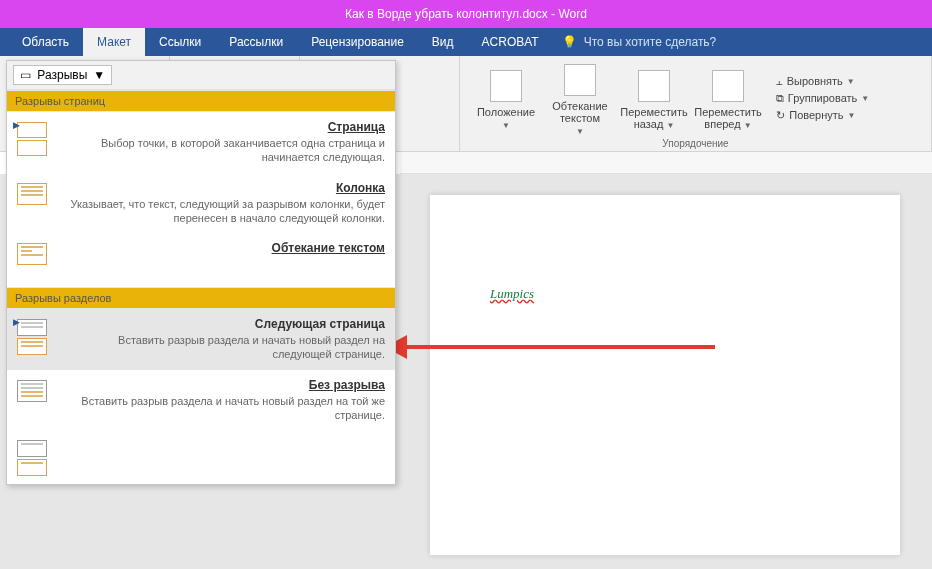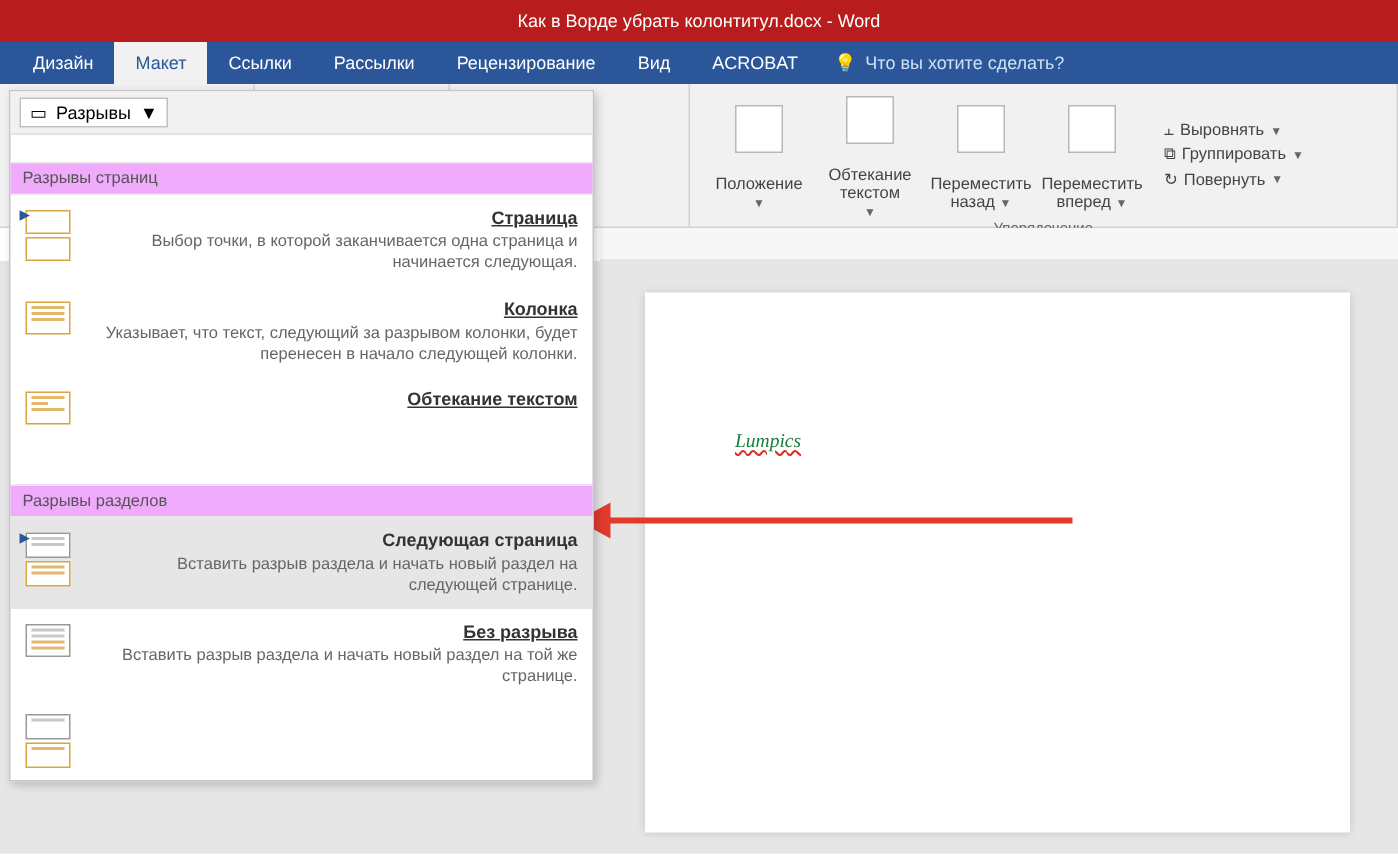--- a/index.html
+++ b/index.html
@@ -1,50 +1,50 @@
 <!DOCTYPE html>
 <html><head>
 <meta charset="utf-8">
 <style>
 * { margin: 0; padding: 0; box-sizing: border-box; font-family: "Segoe UI", Tahoma, sans-serif; }
 body { background: #fff; width: 932px; height: 569px; overflow: hidden; position: relative; }
 
-.titlebar { background: #b91c1c; height: 28px; display: flex; align-items: center; justify-content: center; color: #fff; font-size: 12px; }
+.titlebar { background: #d946ef; height: 28px; display: flex; align-items: center; justify-content: center; color: #fff; font-size: 12px; }
 .tabs { background: #2b579a; height: 28px; display: flex; align-items: stretch; padding-left: 8px; }
 .tab { padding: 0 14px; display: flex; align-items: center; color: #fff; font-size: 12px; cursor: pointer; }
 .tab.active { background: #f1f1f1; color: #2b579a; }
 .tell-me { display: flex; align-items: center; color: #cfe0f4; font-size: 12px; margin-left: 10px; }
 .tell-me .bulb { font-size: 12px; margin-right: 6px; }
 
 .ribbon { background: #f1f1f1; border-bottom: 1px solid #d4d4d4; height: 96px; display: flex; position: relative; }
 .rib-group { border-right: 1px solid #d4d4d4; padding: 4px 10px 2px 10px; display: flex; flex-direction: column; justify-content: space-between; }
 .rib-row { display: flex; gap: 8px; align-items: center; }
 .small-btn { display: flex; align-items: center; font-size: 11px; color: #444; gap: 4px; cursor: pointer; padding: 2px 4px; }
 .small-btn .tri { font-size: 8px; color: #666; }
 .group-label { text-align: center; font-size: 10px; color: #666; }
 
 .spin { display: flex; align-items: center; border: 1px solid #c0c0c0; background: #fff; height: 20px; font-size: 11px; }
 .spin-val { padding: 0 6px; min-width: 40px; text-align: right; }
 .spin-btns { display: flex; flex-direction: column; border-left: 1px solid #c0c0c0; }
 .spin-btns div { width: 14px; height: 9px; display: flex; align-items: center; justify-content: center; font-size: 6px; color: #555; cursor: pointer; }
 
-.big-btn { display: flex; flex-direction: column; align-items: center; width: 72px; font-size: 11px; color: #444; text-align: center; gap: 15px; cursor: pointer; padding-top: 4px; }
+.big-btn { display: flex; flex-direction: column; align-items: center; width: 72px; font-size: 11px; color: #444; text-align: center; gap: 4px; cursor: pointer; padding-top: 4px; }
 .big-btn .ico { width: 32px; height: 32px; border: 1px solid #b8b8b8; background: #fff; }
 .big-btn.sel .ico { width: 36px; height: 36px; border: 1px solid #f2a33a; background: #fff9ee; }
 .big-btn .lbl { line-height: 1.1; }
 .big-btn .tri { font-size: 8px; color: #666; }
 
 .right-col { padding: 4px 8px; display: flex; flex-direction: column; gap: 2px; font-size: 11px; color: #444; }
 .right-item { display: flex; align-items: center; gap: 4px; cursor: pointer; padding: 1px 2px; }
 .right-item .tri { font-size: 8px; color: #666; }
 
 .dropdown { position: absolute; left: 6px; top: 60px; width: 390px; background: #fff; border: 1px solid #c6c6c6; box-shadow: 2px 2px 6px rgba(0,0,0,0.2); z-index: 10; }
 .dd-top { background: #f1f1f1; border-bottom: 1px solid #e0e0e0; padding: 4px 6px; }
 .dd-top-btn { display: inline-flex; align-items: center; border: 1px solid #c0c0c0; background: #fff; padding: 2px 6px; font-size: 12px; gap: 6px; }
-.dd-header { background: #f0abfc; padding: 4px 8px; font-size: 11px; color: #555; border-top: 1px solid #e8e8e8; border-bottom: 1px solid #e8e8e8; margin-top: 18px; }
+.dd-header { background: #eab308; padding: 4px 8px; font-size: 11px; color: #555; border-top: 1px solid #e8e8e8; border-bottom: 1px solid #e8e8e8; }
 .dd-item { display: flex; gap: 12px; padding: 8px 10px; cursor: pointer; }
 .dd-item.hover { background: #e6e6e6; }
 .dd-icon { width: 36px; height: 36px; flex-shrink: 0; display: flex; flex-direction: column; gap: 2px; margin-top: 2px; }
 .dd-icon .leaf { width: 30px; height: 22px; border: 1px solid #999; background: #fff; }
 .dd-icon .leaf.gold { border-color: #d9a441; }
 .dd-icon .half { width: 30px; height: 16px; border: 1px solid #d9a441; background: #fff; }
 .dd-icon .leaf .ln { height: 2px; background: #c8c8c8; margin: 2px 3px; }
 .dd-icon .leaf.gold .ln { background: #e2b86e; }
 .dd-text { flex: 1; text-align: right; }
 .dd-title { font-size: 12px; color: #333; font-weight: 600; margin-bottom: 2px; }
@@ -61,21 +61,21 @@
 .arrow-head { position: absolute; left: -20px; top: -10px; width: 0; height: 0; border-right: 22px solid #e23b2e; border-top: 12px solid transparent; border-bottom: 12px solid transparent; }
 </style>
 </head>
 <body>
 
 <div class="titlebar">
   <span>Как в Ворде убрать колонтитул.docx - Word</span>
 </div>
 
 <div class="tabs">
-  <div class="tab">Дизайн</div>
+  <div class="tab">Область</div>
   <div class="tab active">Макет</div>
   <div class="tab">Ссылки</div>
   <div class="tab">Рассылки</div>
   <div class="tab">Рецензирование</div>
   <div class="tab">Вид</div>
   <div class="tab">ACROBAT</div>
   <div class="tell-me">
     <span class="bulb">💡</span>
     <span>Что вы хотите сделать?</span>
   </div>

